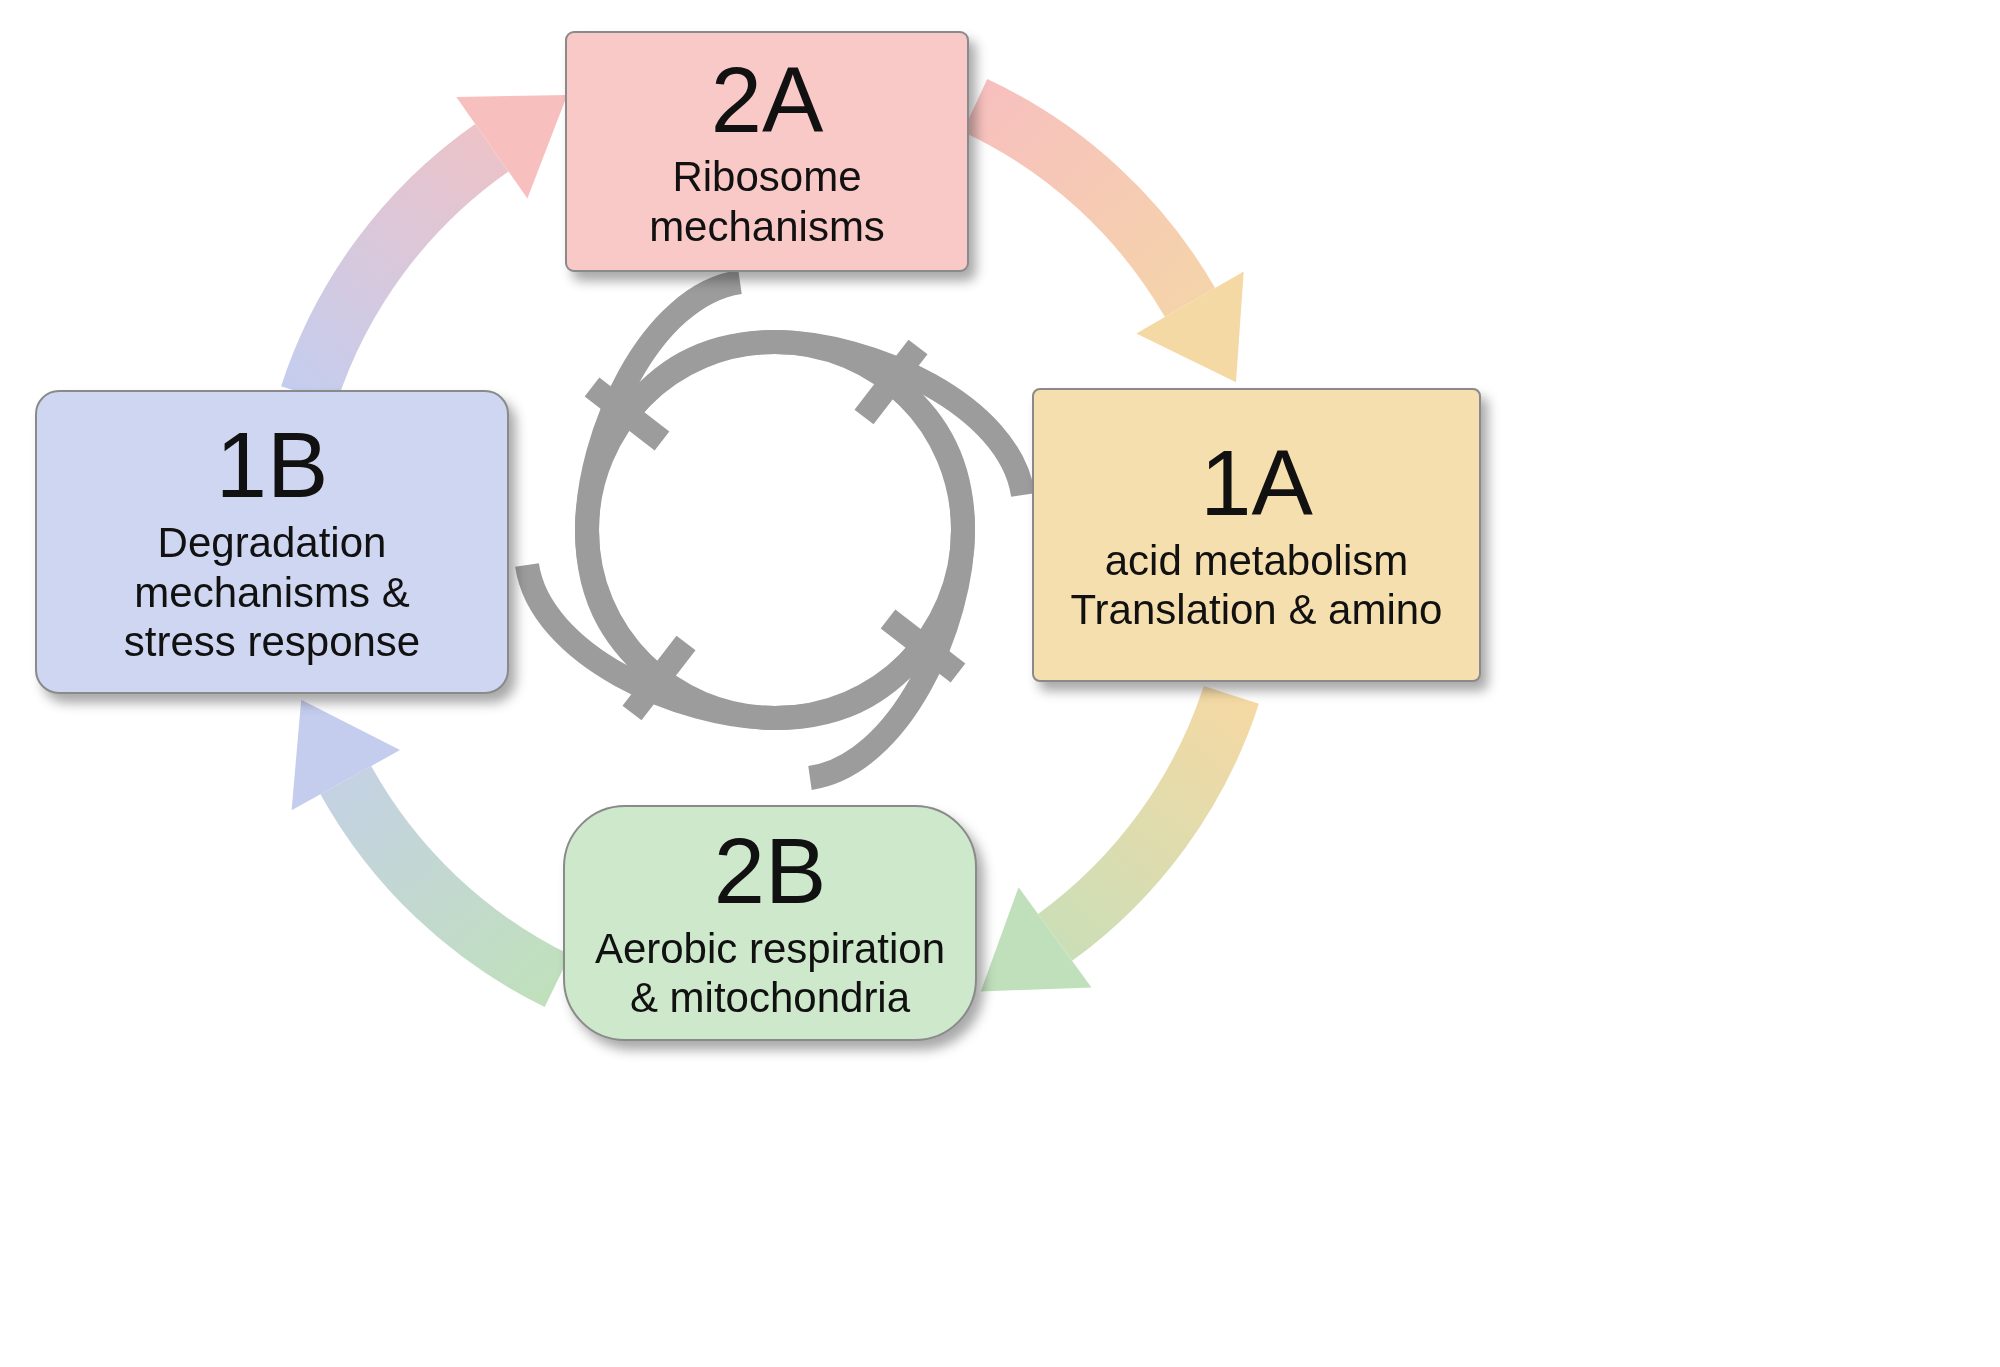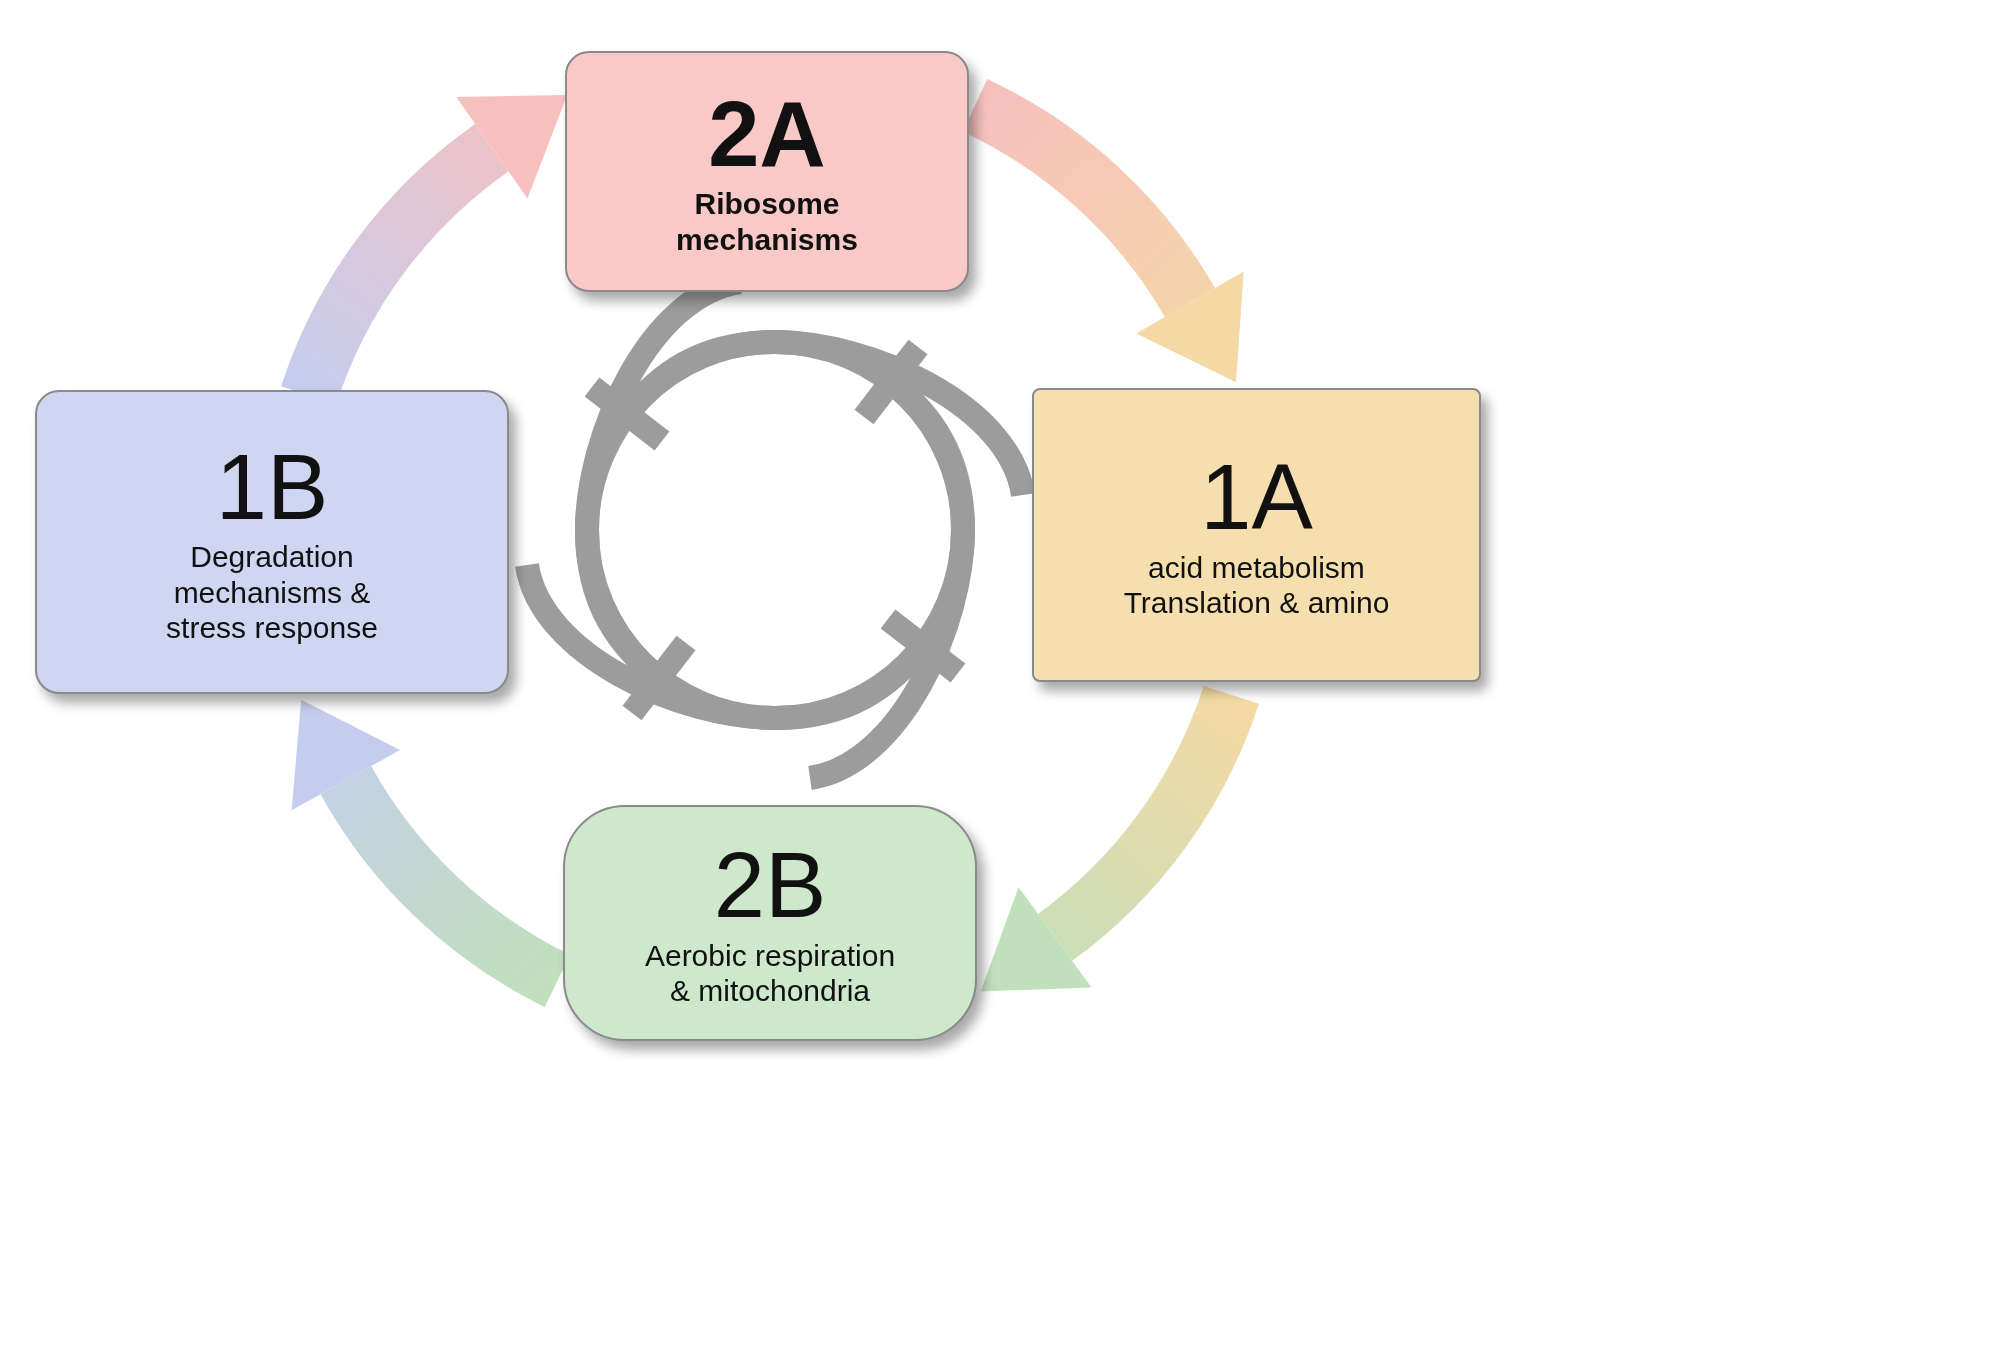--- a/index.html
+++ b/index.html
@@ -23,31 +23,31 @@
     z-index: 1;
     display: flex;
     flex-direction: column;
     align-items: center;
     justify-content: center;
     text-align: center;
     border: 2px solid #8a8a8a;
     box-shadow: 7px 9px 12px rgba(40, 40, 40, 0.40);
     color: #111111;
   }
-  .node-2a { left: 565px; top: 51px;  width: 400px; height: 237px; border-radius: 24px; font-weight: bold; }
+  .node-2a { left: 565px; top: 31px;  width: 400px; height: 237px; border-radius: 9px; }
   .node-1a { left: 1032px; top: 388px; width: 445px; height: 290px; border-radius: 8px; }
   .node-2b { left: 563px; top: 805px; width: 410px; height: 232px; border-radius: 62px; text-align: center; }
   .node-1b { left: 35px;  top: 390px; width: 470px; height: 300px; border-radius: 24px; }
   .node-label {
     font-size: 92px;
     line-height: 1.05;
     margin-bottom: 4px;
   }
   .node-line {
-    font-size: 30px;
+    font-size: 42px;
     line-height: 1.18;
   }
 </style>
 </head>
 <body>
 
 <div class="canvas">
 
   <svg class="layer" viewBox="0 0 2000 1367" xmlns="http://www.w3.org/2000/svg">
     <defs>

